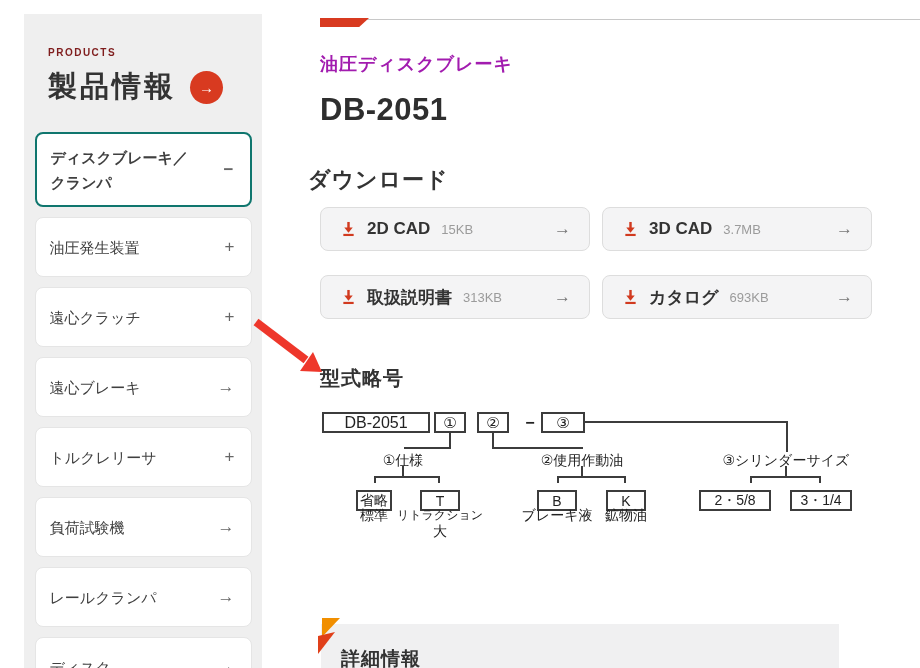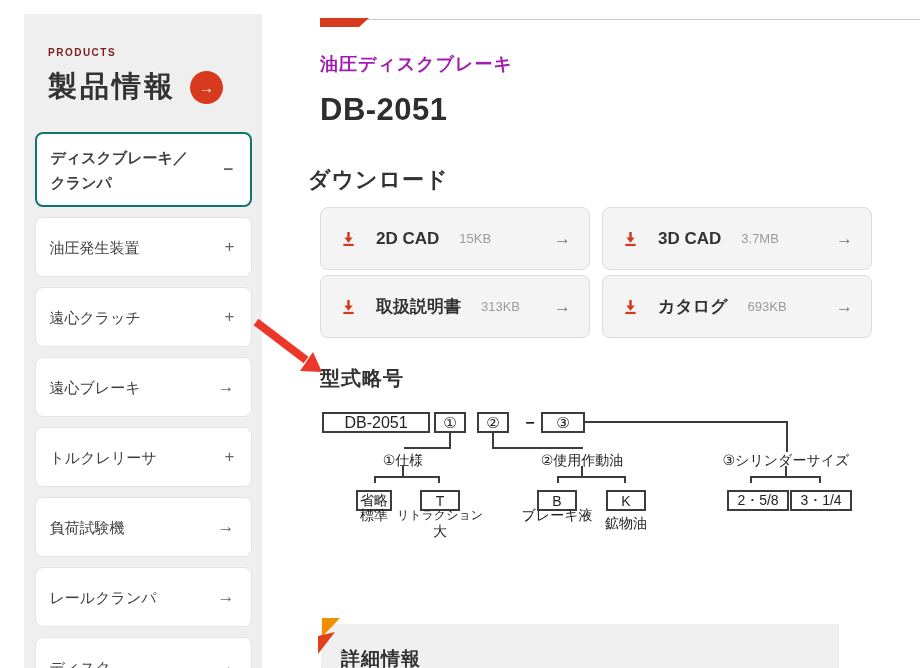--- a/index.html
+++ b/index.html
@@ -23,22 +23,22 @@
   .side-card.selected { border:2px solid #0f766e; min-height:75px;font-weight:bold; }
   .card-label { max-width:145px; line-height:25px; }
   .card-icon { color:#666; font-size:17px; }
   
   .top-rule { position:absolute; left:320px; top:19px; width:600px; height:1px; background:#c8c8c8; }
   .top-flag { position:absolute; left:320px; top:18px; width:49px; height:9px; background:#d83a20;
     clip-path:polygon(0 0, 100% 0, 80% 100%, 0 100%); }
   .category { position:absolute; left:320px; top:52px; font-size:18px; font-weight:bold; color:#a21caf; letter-spacing:1px; }
   .prod-title { position:absolute; left:320px; top:92px; font-size:31px; font-weight:bold; color:#2e2e2e; letter-spacing:0.5px; }
   .dl-heading { position:absolute; left:308px; top:165px; font-size:22px; font-weight:bold; color:#333; letter-spacing:1px; }
-  .dl-btn { position:absolute; width:270px; height:63px; background:#f4f4f5; border:1px solid #dddddd;
-    border-radius:8px; display:flex; align-items:center; padding:0 18px 0 20px; gap:20px; cursor:pointer; }
+  .dl-btn { position:absolute; width:270px; height:44px; background:#f4f4f5; border:1px solid #dddddd;
+    border-radius:8px; display:flex; align-items:center; padding:0 18px 0 20px; gap:11px; cursor:pointer; }
   .dl-btn .lbl { font-size:17px; font-weight:bold; color:#333; }
   .dl-btn .sz { font-size:13px; color:#9b9b9b; }
   .dl-btn .arr { margin-left:auto; color:#777; font-size:17px; }
   .btn-1 { left:320px; top:207px; } .btn-2 { left:602px; top:207px; }
   .btn-3 { left:320px; top:275px; } .btn-4 { left:602px; top:275px; }
   .model-heading { position:absolute; left:320px; top:365px; font-size:20px; font-weight:bold; color:#333; letter-spacing:1px; }
   
   .diagram { position:absolute; left:320px; top:410px; width:540px; height:135px; color:#222; }
   .dg-box { position:absolute; top:2px; height:21px; border:2px solid #3c3c3c; background:#fff;
     display:flex; align-items:center; justify-content:center; font-size:15px; }
@@ -56,25 +56,25 @@
   .ln-m2 { left:261px; top:56px; width:2px; height:11px; }
   .ln-m3 { left:465px; top:56px; width:2px; height:11px; }
   .dg-glabel { position:absolute; top:42px; font-size:14px; text-align:center; }
   .gl-1 { left:33px; width:100px; } .gl-2 { left:212px; width:100px; } .gl-3 { left:396px; width:140px; }
   .dg-split { position:absolute; top:66px; height:7px; border:2px solid #3c3c3c; border-bottom:none; background:transparent; }
   .sp-1 { left:54px; width:66px; } .sp-2 { left:237px; width:69px; } .sp-3 { left:430px; width:71px; }
   .dg-opt { position:absolute; top:73px; height:21px; border:2px solid #3c3c3c; background:#fff;
     display:flex; align-items:center; justify-content:center; font-size:14px;margin-top:7px; }
   .op-1a { left:36px; width:36px; } .op-1b { left:100px; width:40px; }
   .op-2a { left:217px; width:40px; } .op-2b { left:286px; width:40px; }
-  .op-3a { left:407px; width:62px; } .op-3b { left:470px; width:62px; }
+  .op-3a { left:379px; width:72px; } .op-3b { left:470px; width:62px; }
   .dg-desc { position:absolute; top:97px; font-size:14px; text-align:center; }
   .ds-1a { left:24px; width:60px; } .ds-1b { left:70px; width:100px; font-size:12px; }
   .ds-1b2 { left:70px; width:100px; top:113px; }
-  .ds-2a { left:197px; width:80px; } .ds-2b { left:266px; width:80px;margin-top:8px; }
+  .ds-2a { left:197px; width:80px; } .ds-2b { left:266px; width:80px; }
   
   .annot { position:absolute; left:248px; top:316px; }
   
   .detail-panel { position:absolute; left:321px; top:624px; width:518px; height:73px; background:#f0f0f1; }
   .detail-heading { position:absolute; left:20px; top:22px; font-size:19px; font-weight:bold; color:#333; letter-spacing:1px; }
   .corner-deco { position:absolute; left:-5px; top:-7px; }
 </style>
 </head>
 <body>
 

